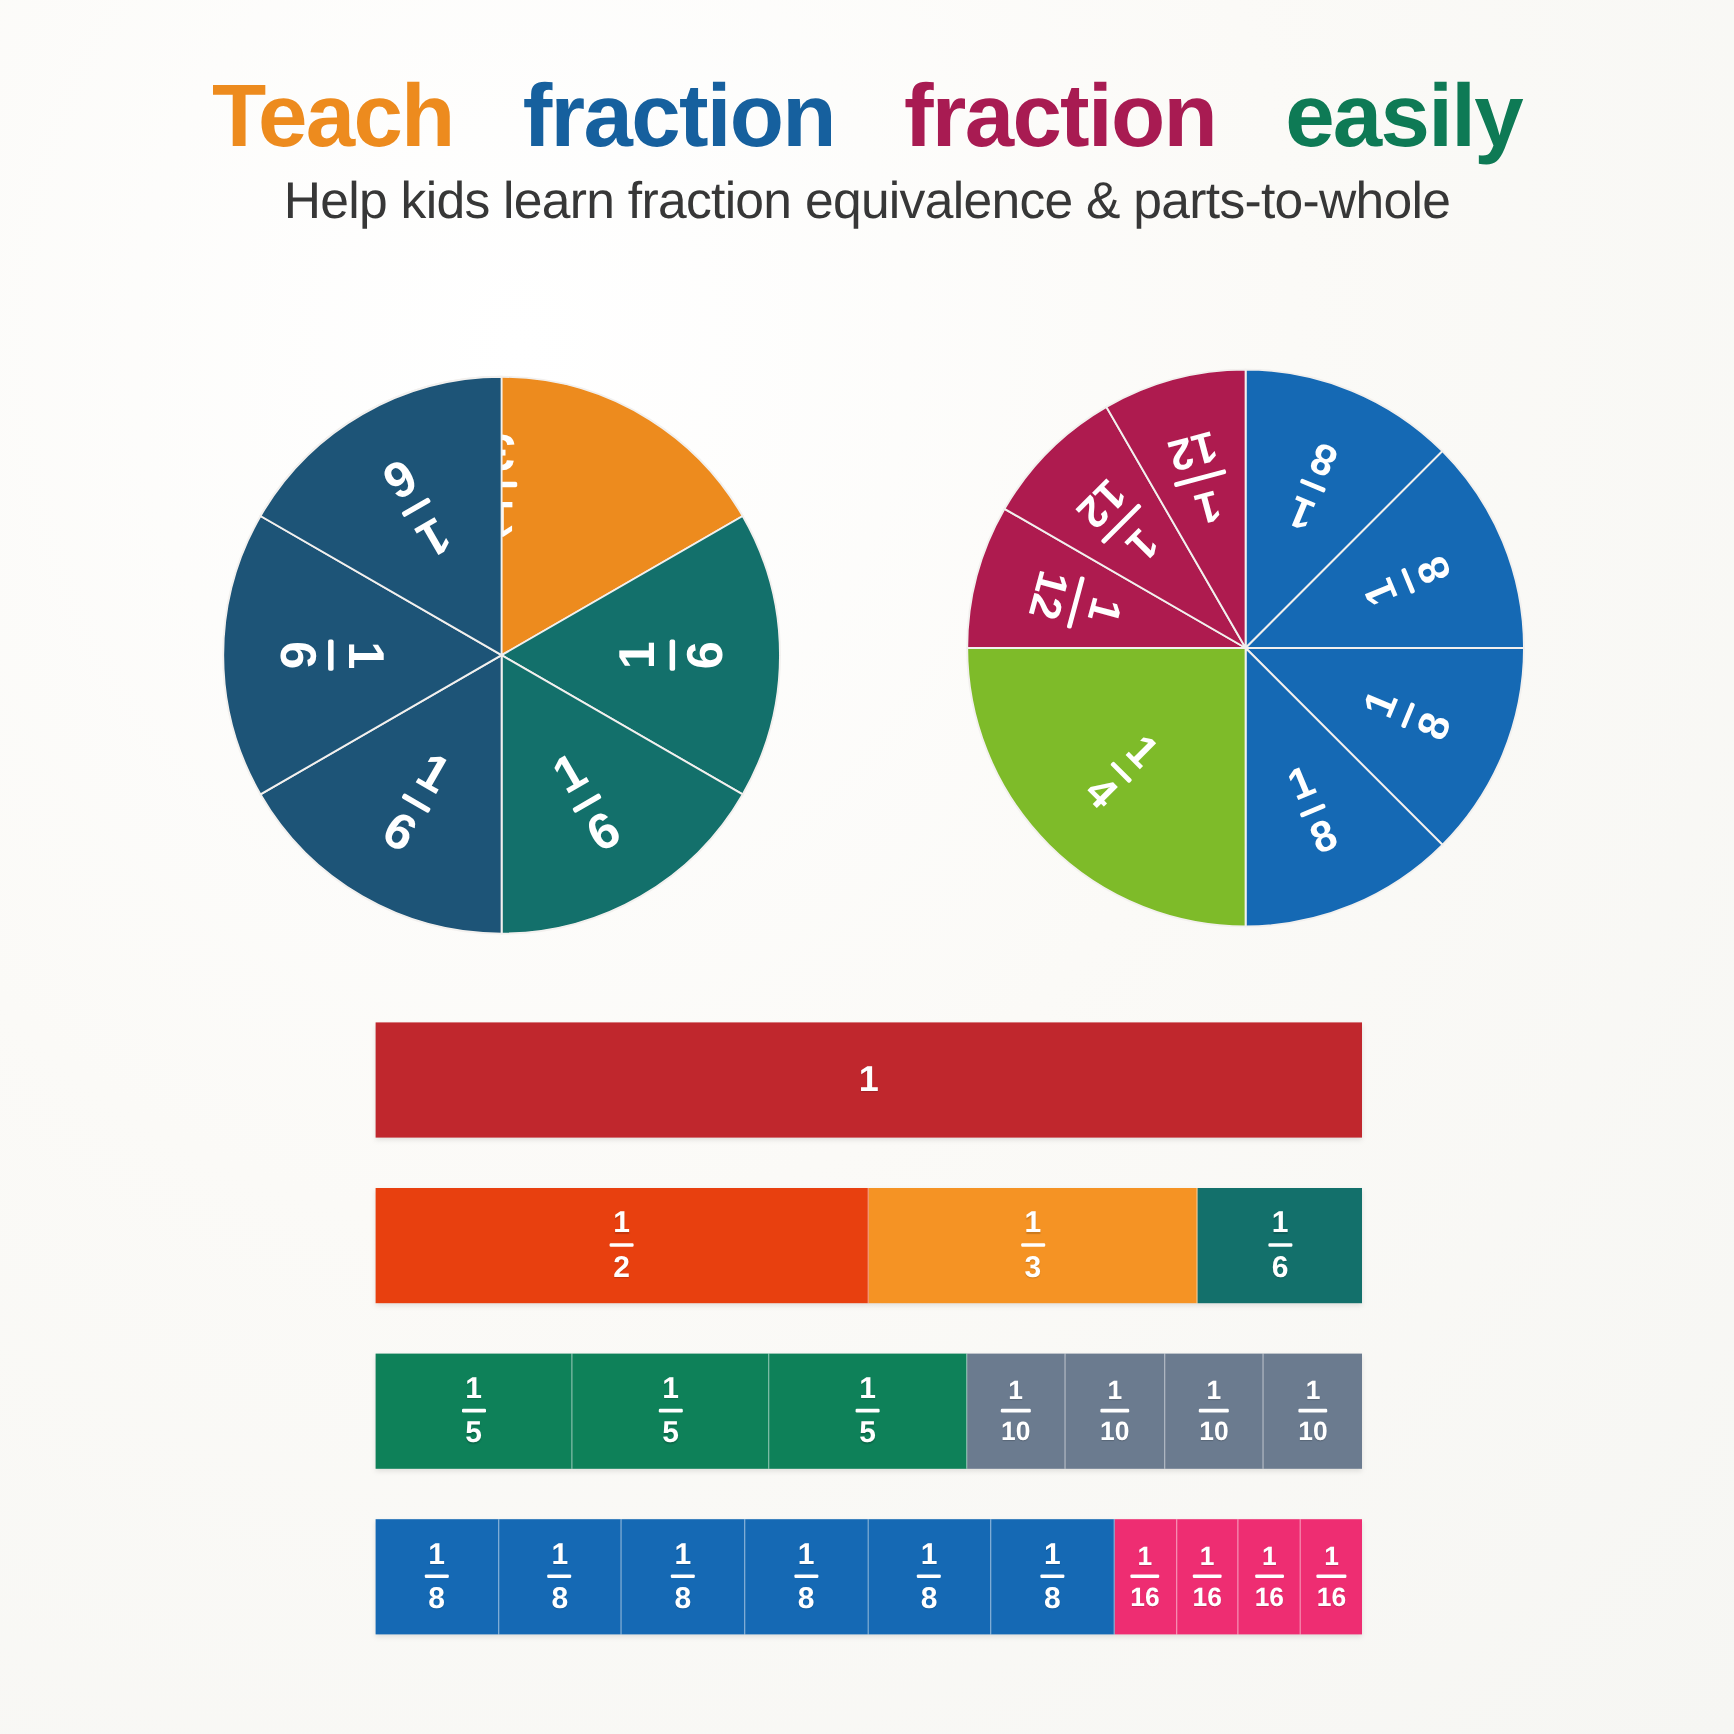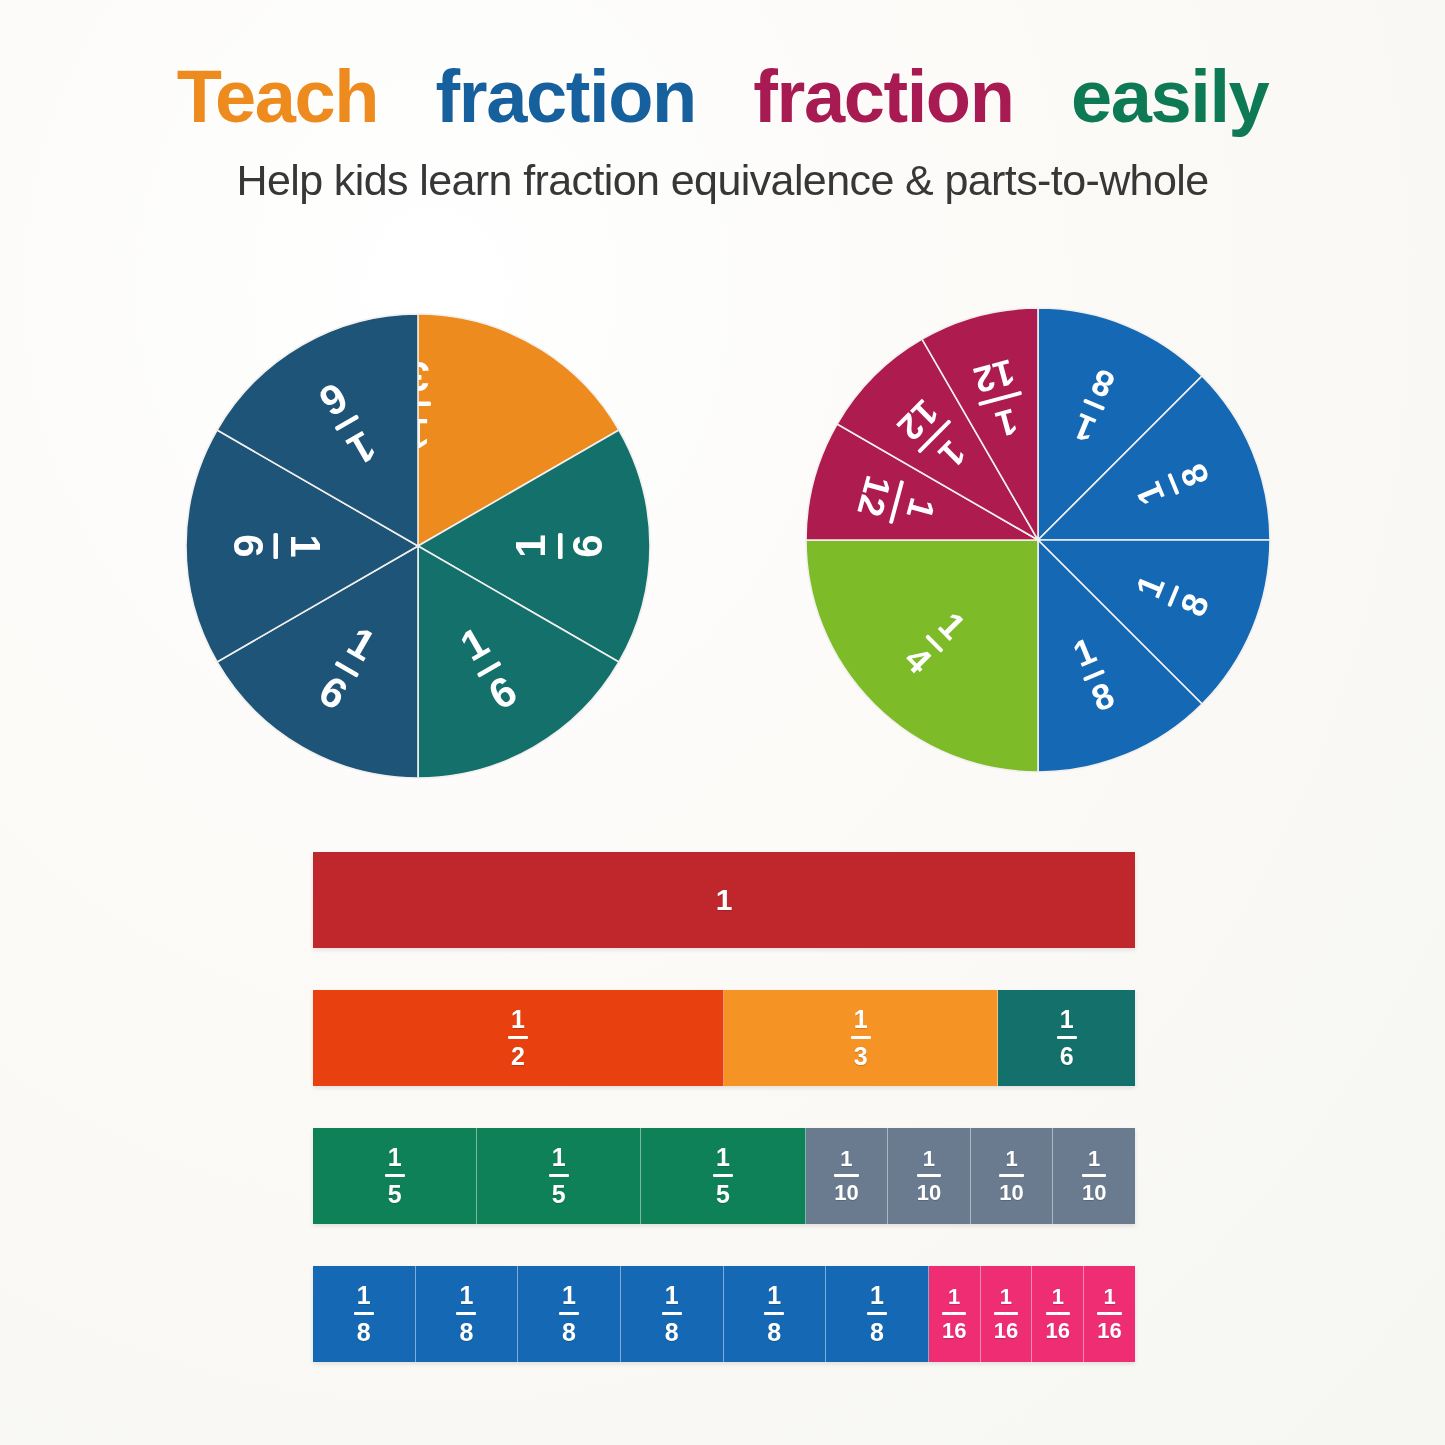--- a/index.html
+++ b/index.html
@@ -36,21 +36,21 @@
     line-height: 1.06;
     white-space: nowrap;
     font-family: "Liberation Sans", sans-serif;
   }
   .title span { display: inline; }
   .title .w1 { color: #ED8B1E; }
   .title .w2 { color: #16609E; text-align: right; }
   .title .w3 { color: #A81B52; }
   .title .w4 { color: #0E7A55; }
   .subtitle {
-    margin-top: 20px;
+    margin-top: 8px;
     font-size: 43px;
     font-weight: 400;
     color: #373737;
     letter-spacing: -0.6px;
     white-space: nowrap;
   }
 
   
   .wheels {
     position: absolute;

